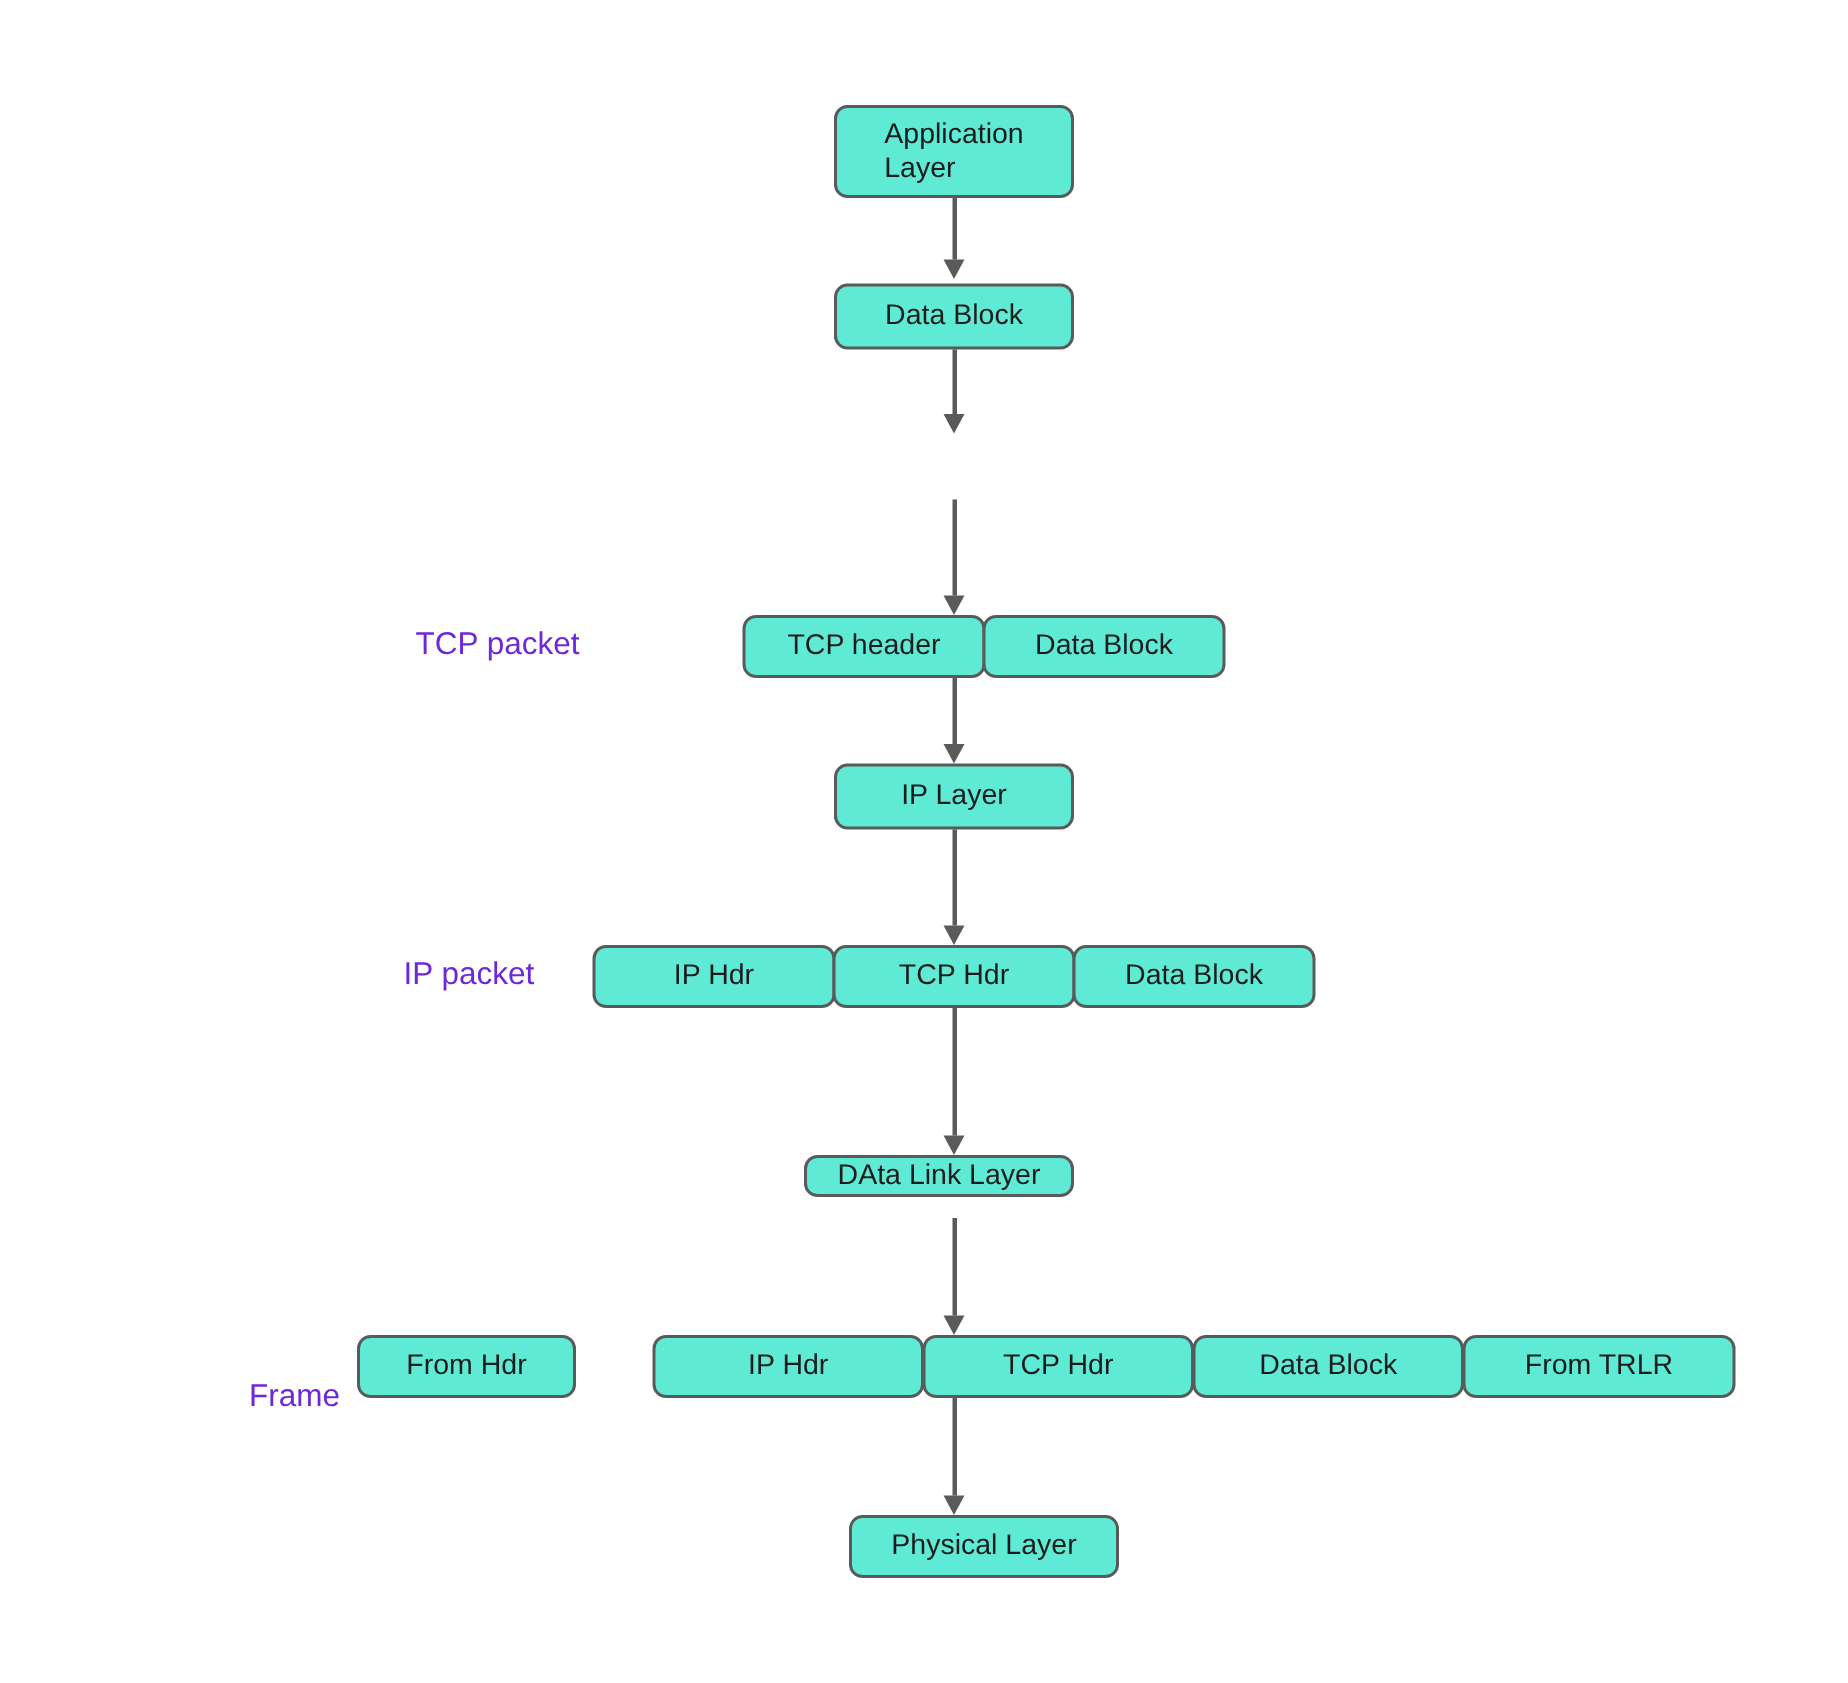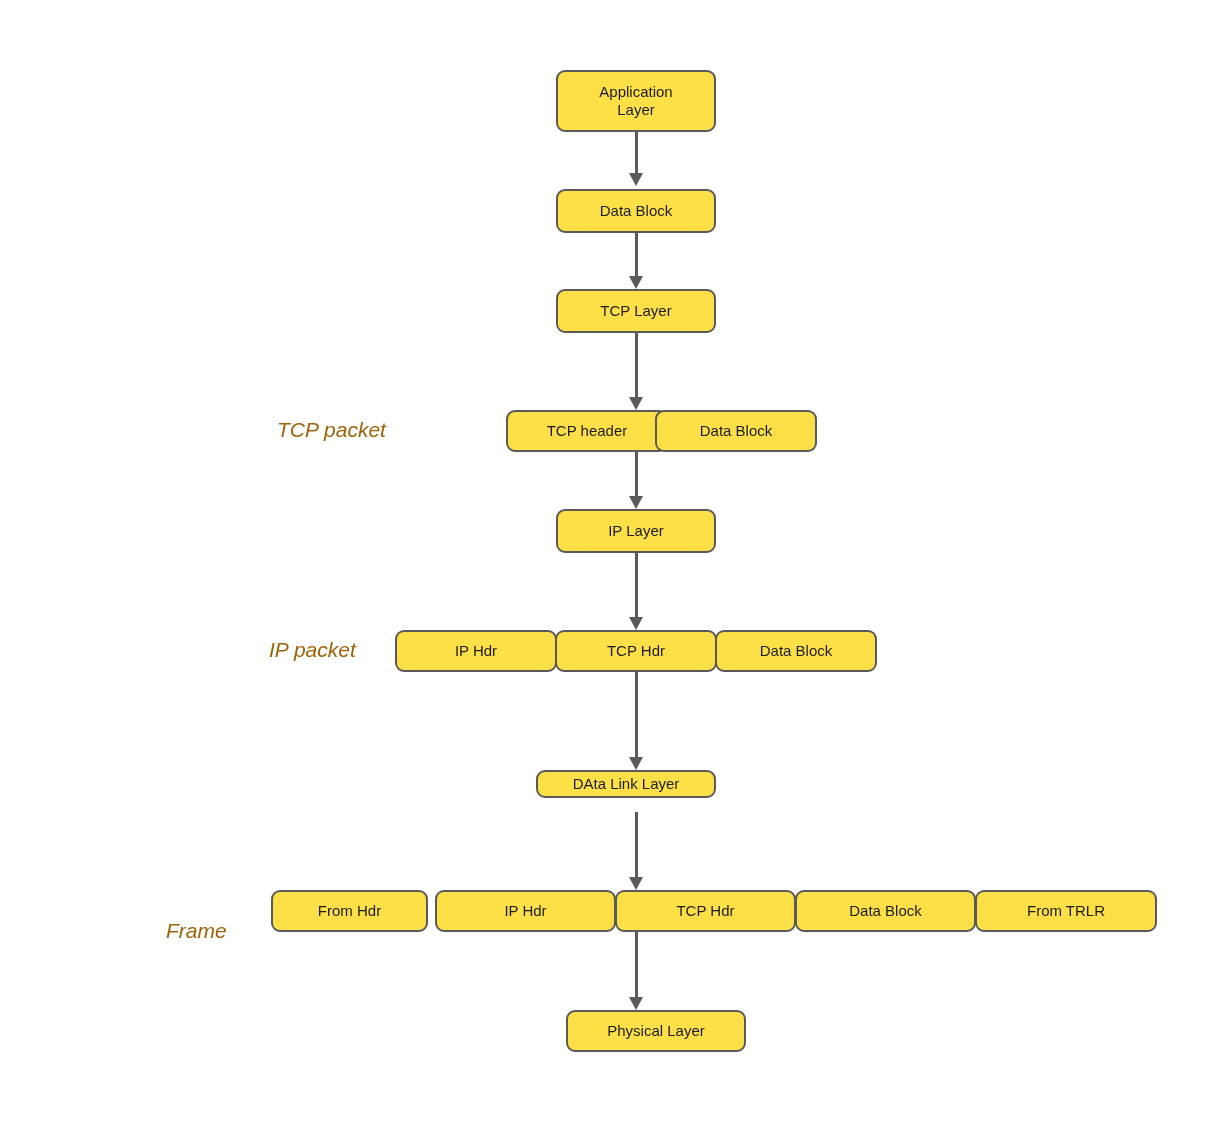--- a/index.html
+++ b/index.html
@@ -13,36 +13,34 @@
     height: 1122px;
     background: #ffffff;
     font-family: "Liberation Sans", sans-serif;
     overflow: hidden;
   }
   .node {
     position: absolute;
     box-sizing: border-box;
     border: 2px solid #5a5a5a;
     border-radius: 9px;
-    background: #fde047;
+    background: #5eead4;
     display: flex;
     align-items: center;
     justify-content: center;
-    text-align: center;
     color: #1c1c1c;
-    font-size: 15px;
+    font-size: 19px;
     line-height: 1.22;
     white-space: pre-line;
   }
   .row-label {
     position: absolute;
-    color: #a16207;
+    color: #6d28d9;
     font-size: 21px;
     white-space: nowrap;
-    font-style: italic;
   }
   .arrow {
     position: absolute;
     width: 16px;
   }
   .arrow .shaft {
     position: absolute;
     left: 7px;
     top: 0;
     width: 2.5px;
@@ -72,30 +70,29 @@
     <div class="head"></div>
   </div>
 
   <div class="node" style="left:556px; top:189px; width:160px; height:44px;">Data Block</div>
 
   <div class="arrow" style="left:628px; top:233px; height:56px;">
     <div class="shaft" style="height:43px;"></div>
     <div class="head"></div>
   </div>
 
-  <div class="node" style="left:556px; top:289px; width:160px; height:44px;">TCP Layer</div>
 
   <div class="arrow" style="left:628px; top:333px; height:77px;">
     <div class="shaft" style="height:64px;"></div>
     <div class="head"></div>
   </div>
 
   <div class="row-label" style="left:277px; top:418px;">TCP packet</div>
 
-  <div class="node" style="left:495px; top:410px; width:162px; height:42px;margin-left:11px;">TCP header</div>
+  <div class="node" style="left:495px; top:410px; width:162px; height:42px;">TCP header</div>
   <div class="node" style="left:655px; top:410px; width:162px; height:42px;">Data Block</div>
 
   <div class="arrow" style="left:628px; top:452px; height:57px;">
     <div class="shaft" style="height:44px;"></div>
     <div class="head"></div>
   </div>
 
   <div class="node" style="left:556px; top:509px; width:160px; height:44px;">IP Layer</div>
 
   <div class="arrow" style="left:628px; top:553px; height:77px;">
@@ -116,21 +113,21 @@
 
   <div class="node" style="left:536px; top:770px; width:180px; height:28px;">DAta Link Layer</div>
 
   <div class="arrow" style="left:628px; top:812px; height:78px;">
     <div class="shaft" style="height:65px;"></div>
     <div class="head"></div>
   </div>
 
   <div class="row-label" style="left:166px; top:898px;margin-top:21px;">Frame</div>
 
-  <div class="node" style="left:271px; top:890px; width:157px; height:42px;">From Hdr</div>
+  <div class="node" style="left:238px; top:890px; width:146px; height:42px;">From Hdr</div>
   <div class="node" style="left:435px; top:890px; width:181px; height:42px;">IP Hdr</div>
   <div class="node" style="left:615px; top:890px; width:181px; height:42px;">TCP Hdr</div>
   <div class="node" style="left:795px; top:890px; width:181px; height:42px;">Data Block</div>
   <div class="node" style="left:975px; top:890px; width:182px; height:42px;">From TRLR</div>
 
   <div class="arrow" style="left:628px; top:932px; height:78px;">
     <div class="shaft" style="height:65px;"></div>
     <div class="head"></div>
   </div>
 

